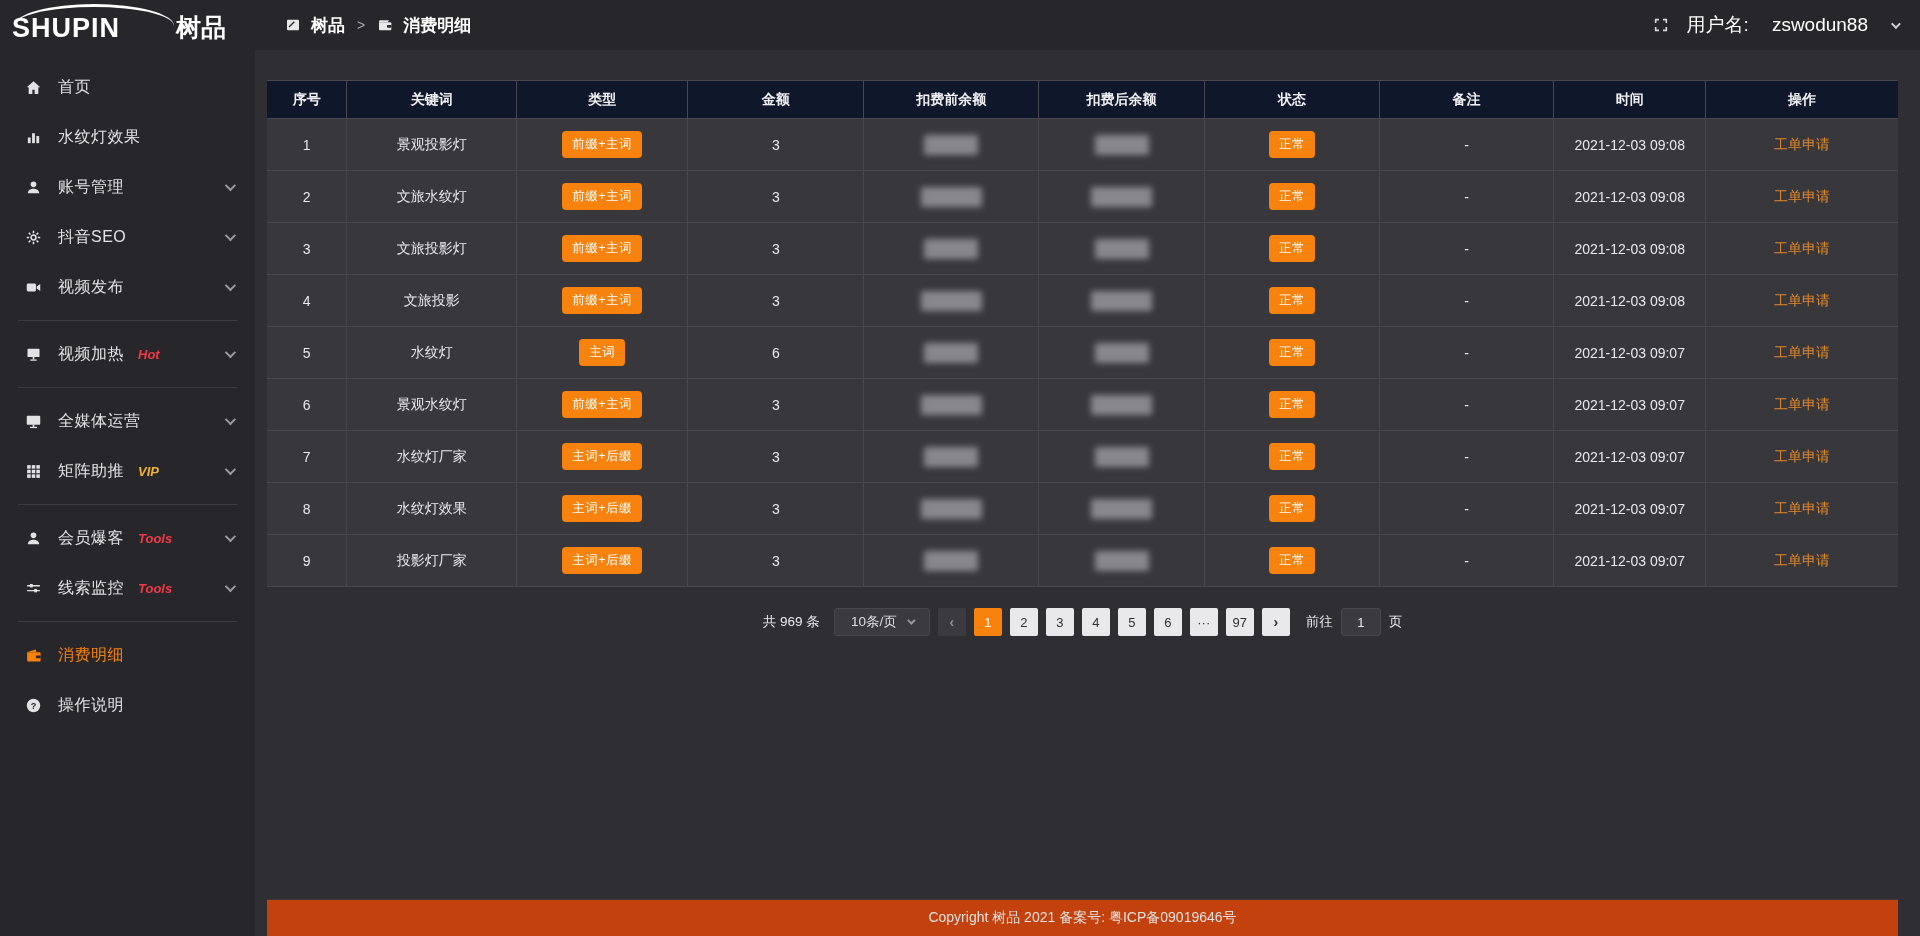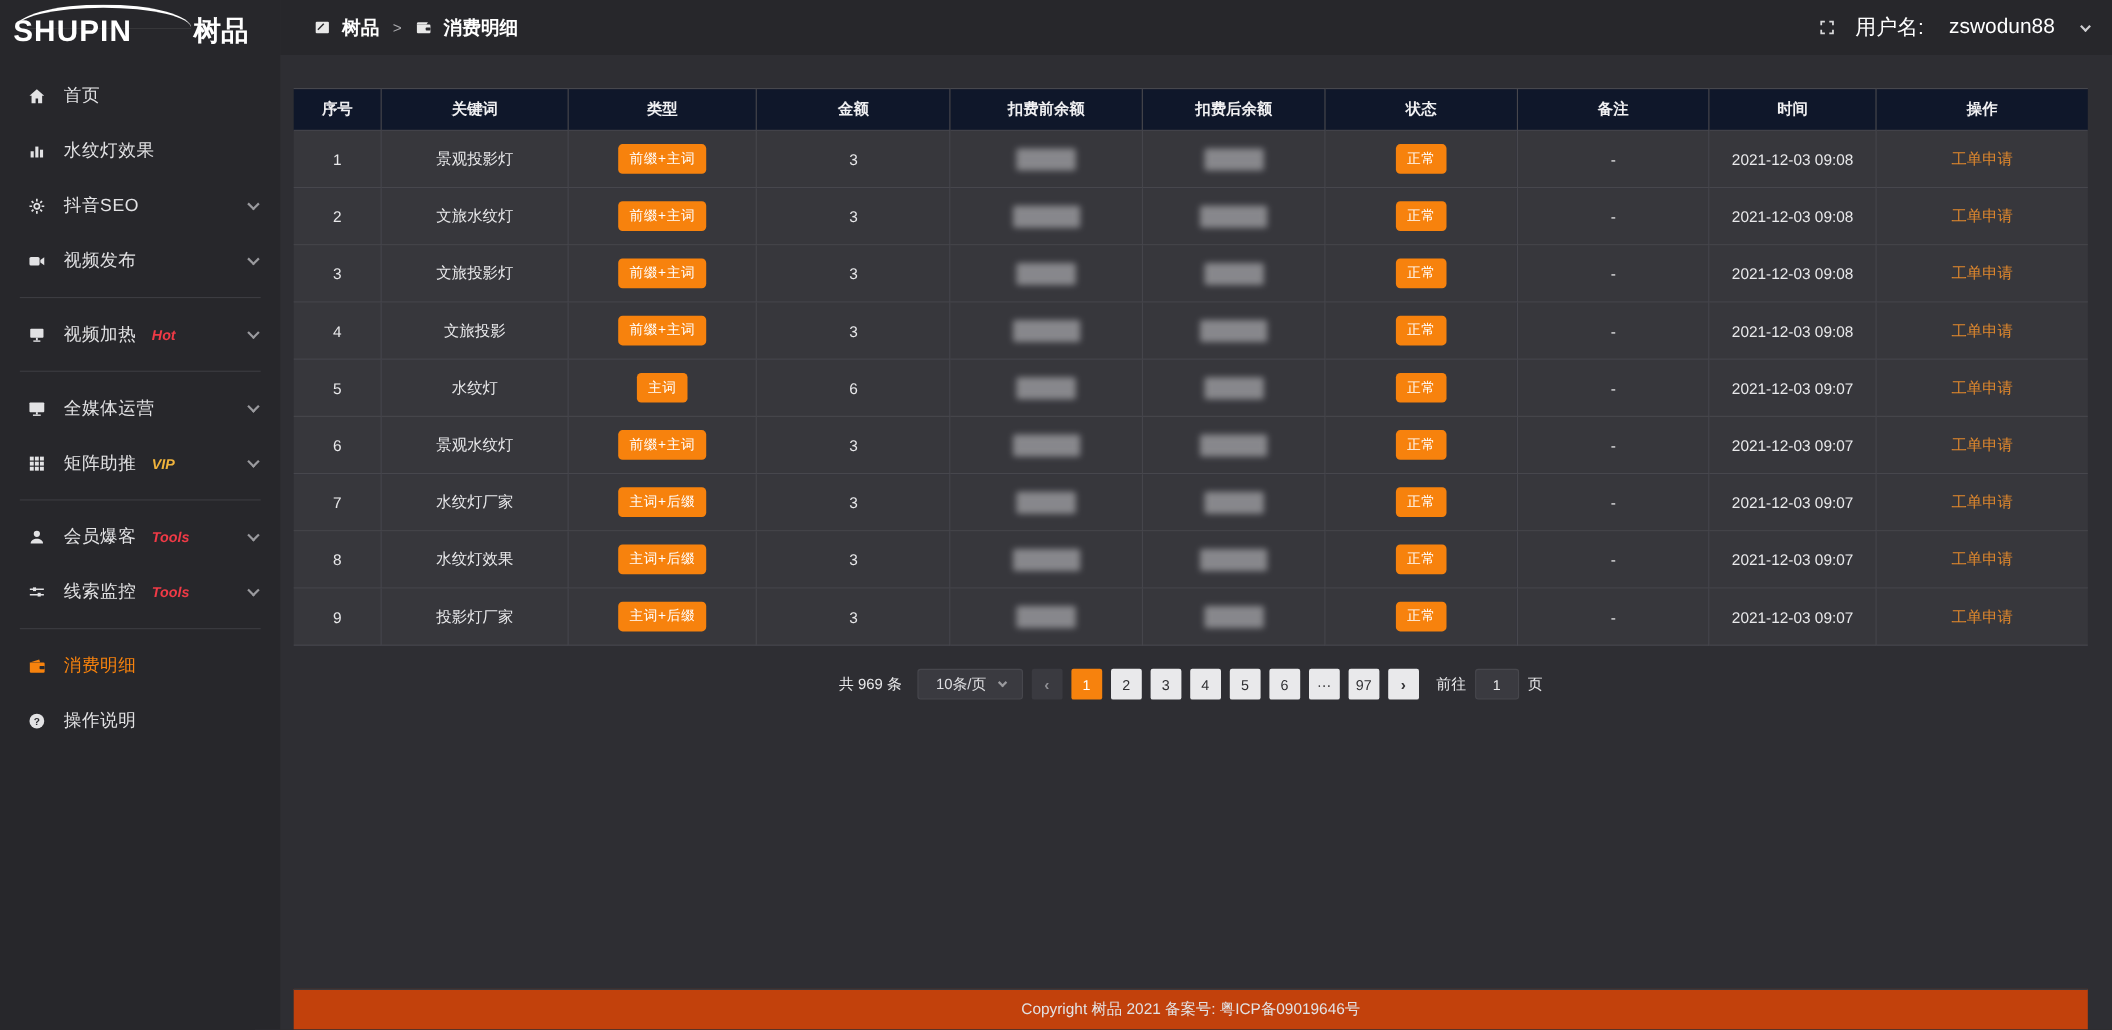--- a/index.html
+++ b/index.html
@@ -89,20 +89,31 @@
       <div class="menu-item">
         <span class="mi-icon">
           <svg viewBox="0 0 24 24" fill="currentColor">
             <rect x="4" y="12" width="4" height="8"></rect>
             <rect x="10" y="6" width="4" height="14"></rect>
             <rect x="16" y="10" width="4" height="10"></rect>
           </svg>
         </span>
         <span class="mi-label">水纹灯效果</span>
         <span class="mi-spring"></span>
+      </div>
+      <div class="menu-item">
+        <span class="mi-icon">
+          <svg viewBox="0 0 24 24" fill="currentColor">
+            <circle cx="12" cy="7.5" r="4"></circle>
+            <path d="M4 20c0-4.2 3.8-6.3 8-6.3s8 2.1 8 6.3z"></path>
+          </svg>
+        </span>
+        <span class="mi-label">账号管理</span>
+        <span class="mi-spring"></span>
+        <span class="chev"></span>
       </div>
       <div class="menu-item">
         <span class="mi-icon">
           <svg viewBox="0 0 24 24" fill="none" stroke="currentColor" stroke-width="2.2">
             <circle cx="12" cy="12" r="3.4"></circle>
             <path d="M12 2.5v3.4M12 18.1v3.4M2.5 12h3.4M18.1 12h3.4M5.3 5.3l2.4 2.4M16.3 16.3l2.4 2.4M5.3 18.7l2.4-2.4M16.3 7.7l2.4-2.4"></path>
           </svg>
         </span>
         <span class="mi-label">抖音SEO</span>
         <span class="mi-spring"></span>

